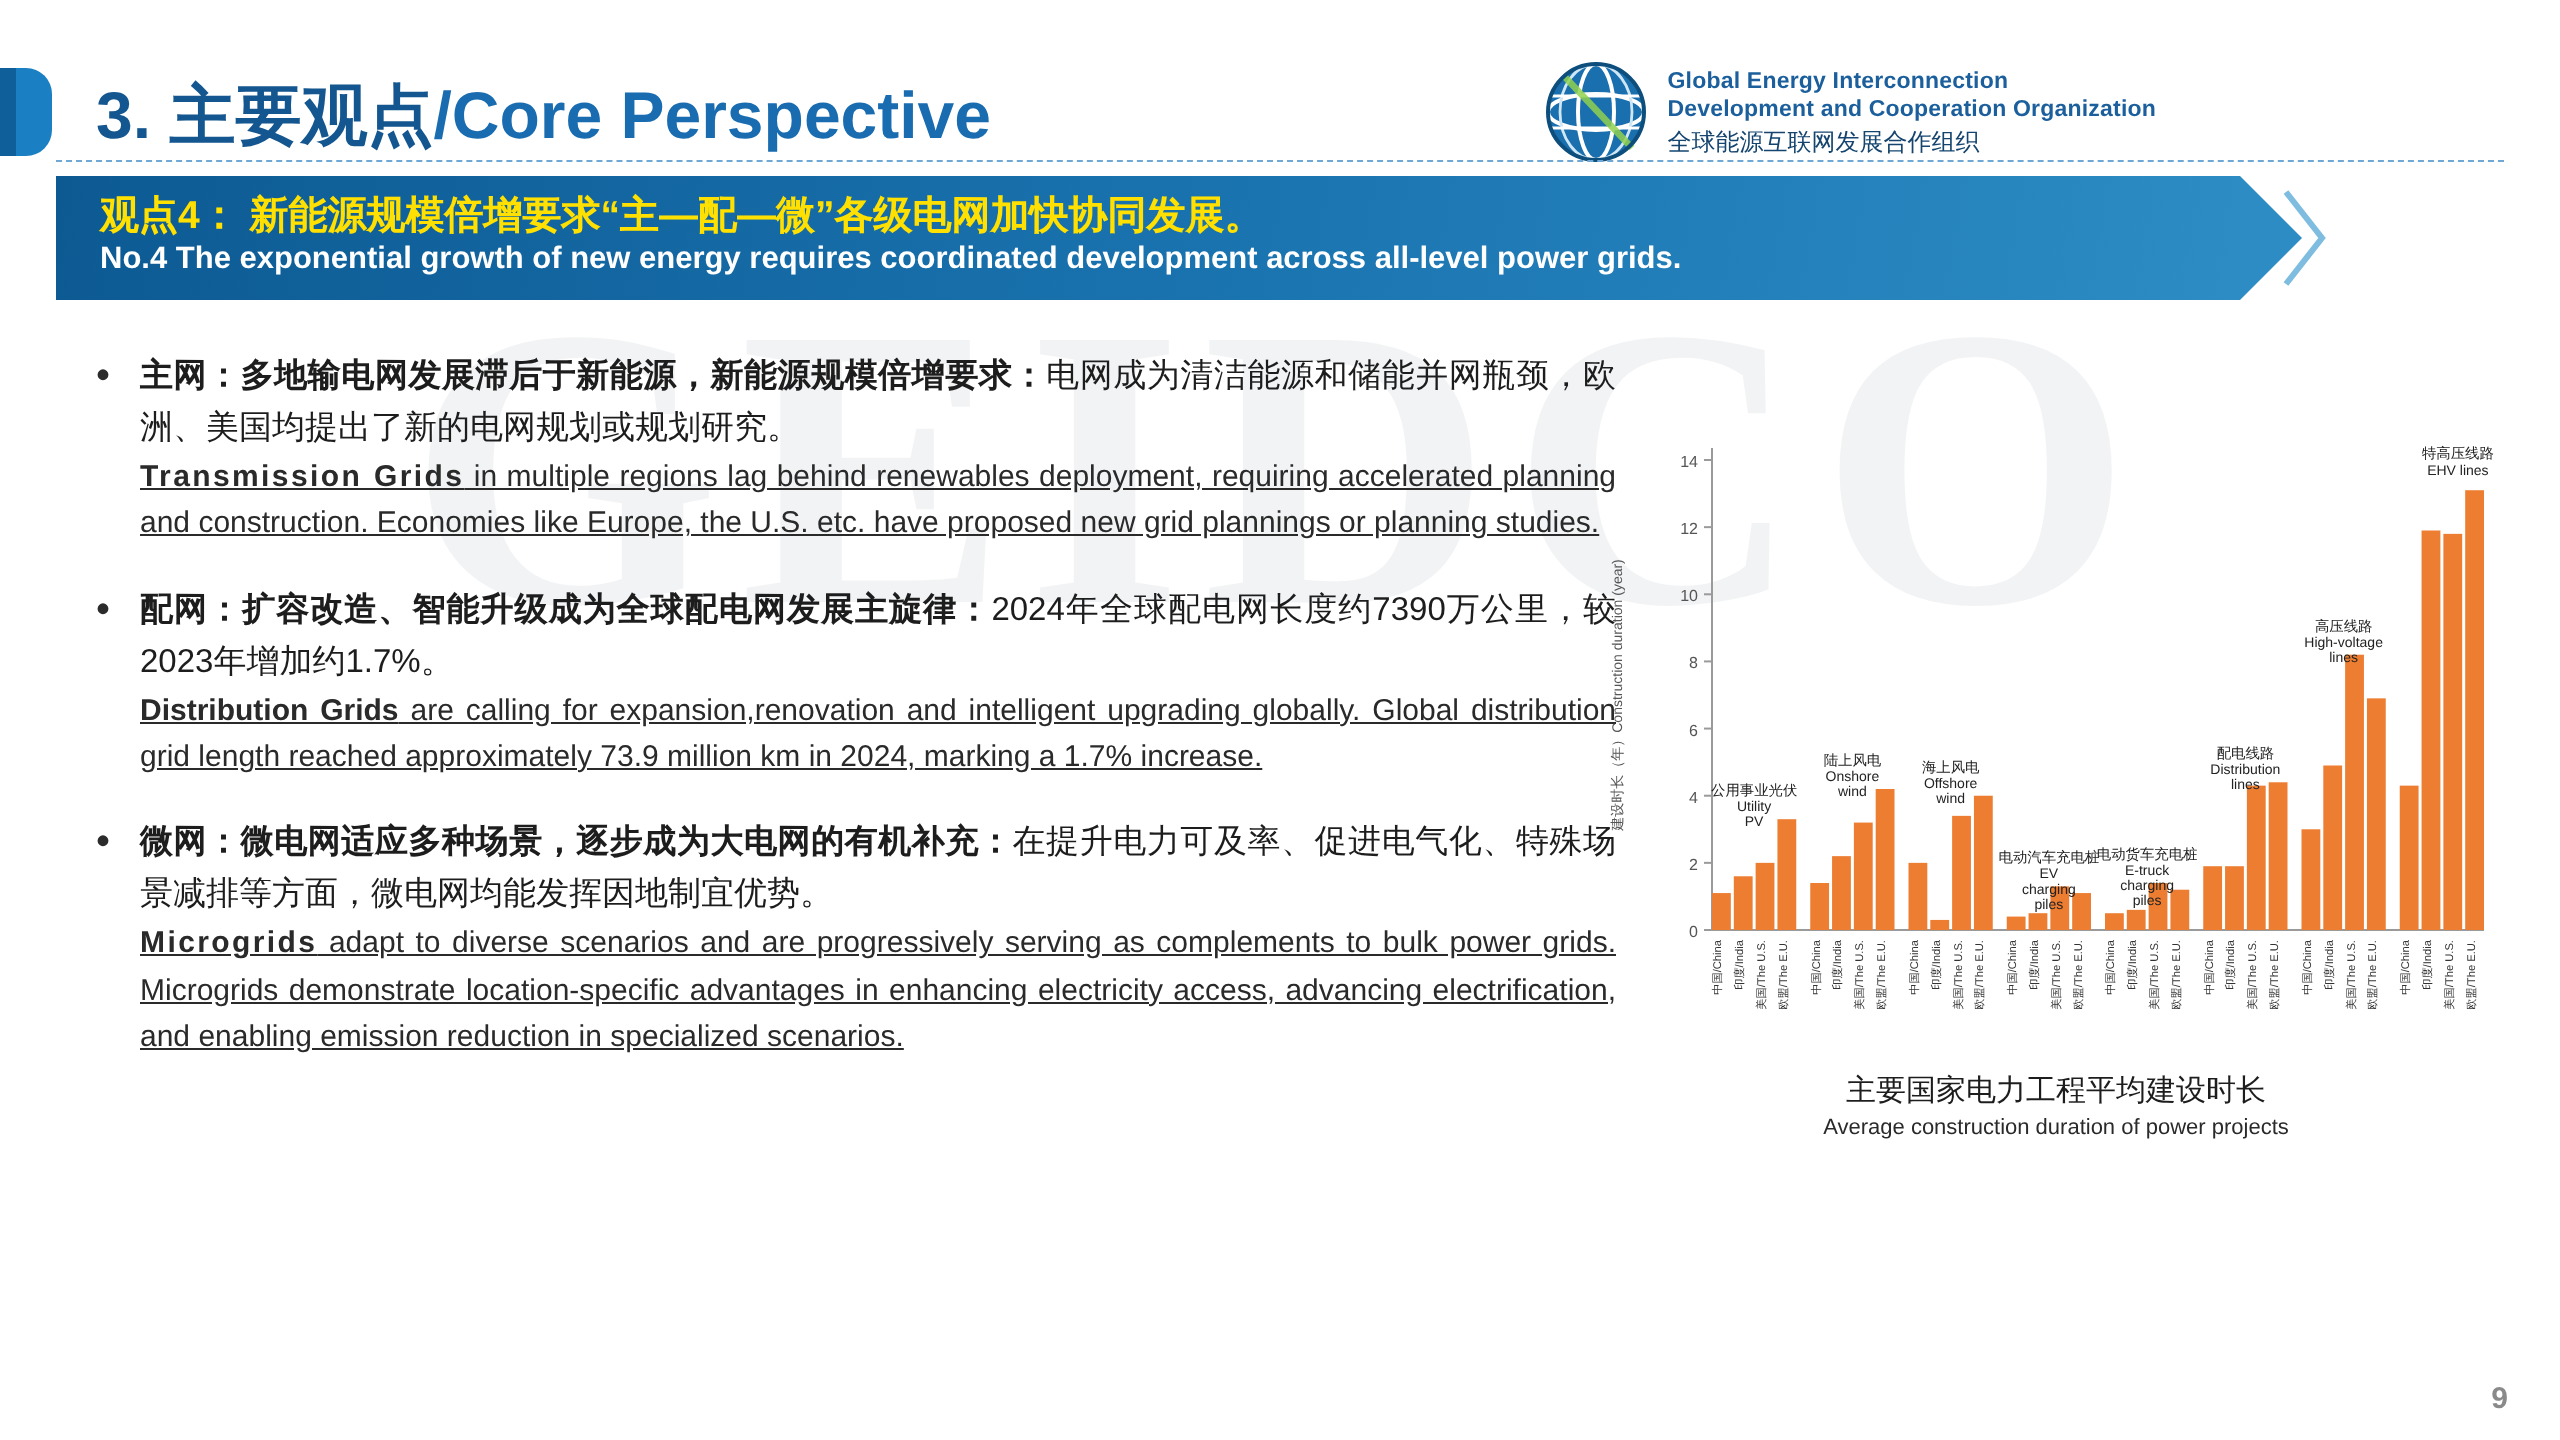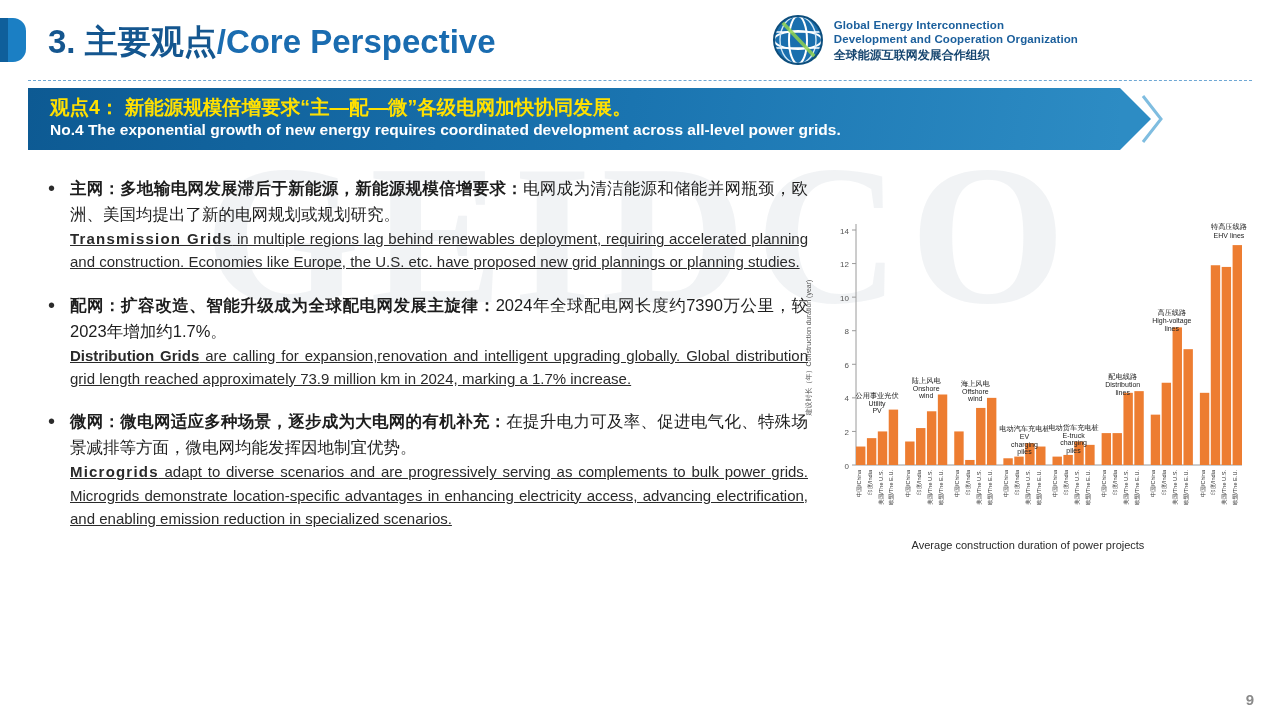--- a/index.html
+++ b/index.html
@@ -23,21 +23,21 @@
     color: rgba(120,140,160,0.10);
     letter-spacing: 10px;
     user-select: none;
     white-space: nowrap;
     font-family: "Liberation Serif", serif;
     pointer-events: none;
   }
 
   
   .header {
-    position: absolute; left: 0; top: 0; width: 1112px; height: 80px;
+    position: absolute; left: 0; top: 16px; width: 1112px; height: 80px;
   }
   .corner-mark {
     position: absolute; left: 0; top: 18px; width: 26px; height: 44px;
     background: #1b7fc4;
     border-top-right-radius: 13px; border-bottom-right-radius: 13px;
   }
   .corner-mark:after {
     content: ""; position: absolute; left: 0; top: 0; width: 8px; height: 44px;
     background: #0f5f9b;
   }
@@ -53,21 +53,21 @@
   .logo-block {
     position: absolute; right: 34px; top: 14px;
     display: flex; align-items: center; gap: 10px;
   }
   .logo-globe { width: 52px; height: 52px; flex: 0 0 52px; }
   .logo-text { line-height: 1.22; }
   .logo-text .l1, .logo-text .l2 {
     font-size: 11.5px; color: #1b5f9c; font-weight: bold; letter-spacing: .1px;
   }
   .logo-text .l3 {
-    font-size: 12px; color: #15456f; font-weight: bold; margin-top: 2px;
+    font-size: 12px; color: #15456f; font-weight: normal; margin-top: 2px;
   }
 
   .header-rule {
     position: absolute; left: 28px; top: 80px; width: 1224px;
     border-top: 1px dashed #6fa8d4;
   }
 
   
   .banner-wrap { position: absolute; left: 28px; top: 88px; width: 1130px; height: 60px; padding-left: 33px; }
   .banner {
@@ -311,16 +311,17 @@
       <rect x="421.6875" y="70.92857142857142" width="9.40625" height="198.07142857142858" fill="#ED7D31"></rect>
       <text x="426.390625" y="274" font-size="5.6" fill="#333" text-anchor="end" transform="rotate(-90 426.390625 274)">美国/The U.S.</text>
       <rect x="432.59375" y="49.10714285714286" width="9.40625" height="219.89285714285714" fill="#ED7D31"></rect>
       <text x="437.296875" y="274" font-size="5.6" fill="#333" text-anchor="end" transform="rotate(-90 437.296875 274)">欧盟/The E.U.</text>
       <text x="428.9375" y="33.10714285714286" font-size="7.2" fill="#222" text-anchor="middle">特高压线路</text>
       <text x="428.9375" y="41.60714285714286" font-size="7" fill="#222" text-anchor="middle">EHV lines</text>
     </svg>
 </div>
 
 <div class="chart-caption">
+  <div class="cn">主要国家电力工程平均建设时长</div>
   <div class="en">Average construction duration of power projects</div>
 </div>
 
 <div class="page-num">9</div>
 
 </body></html>

